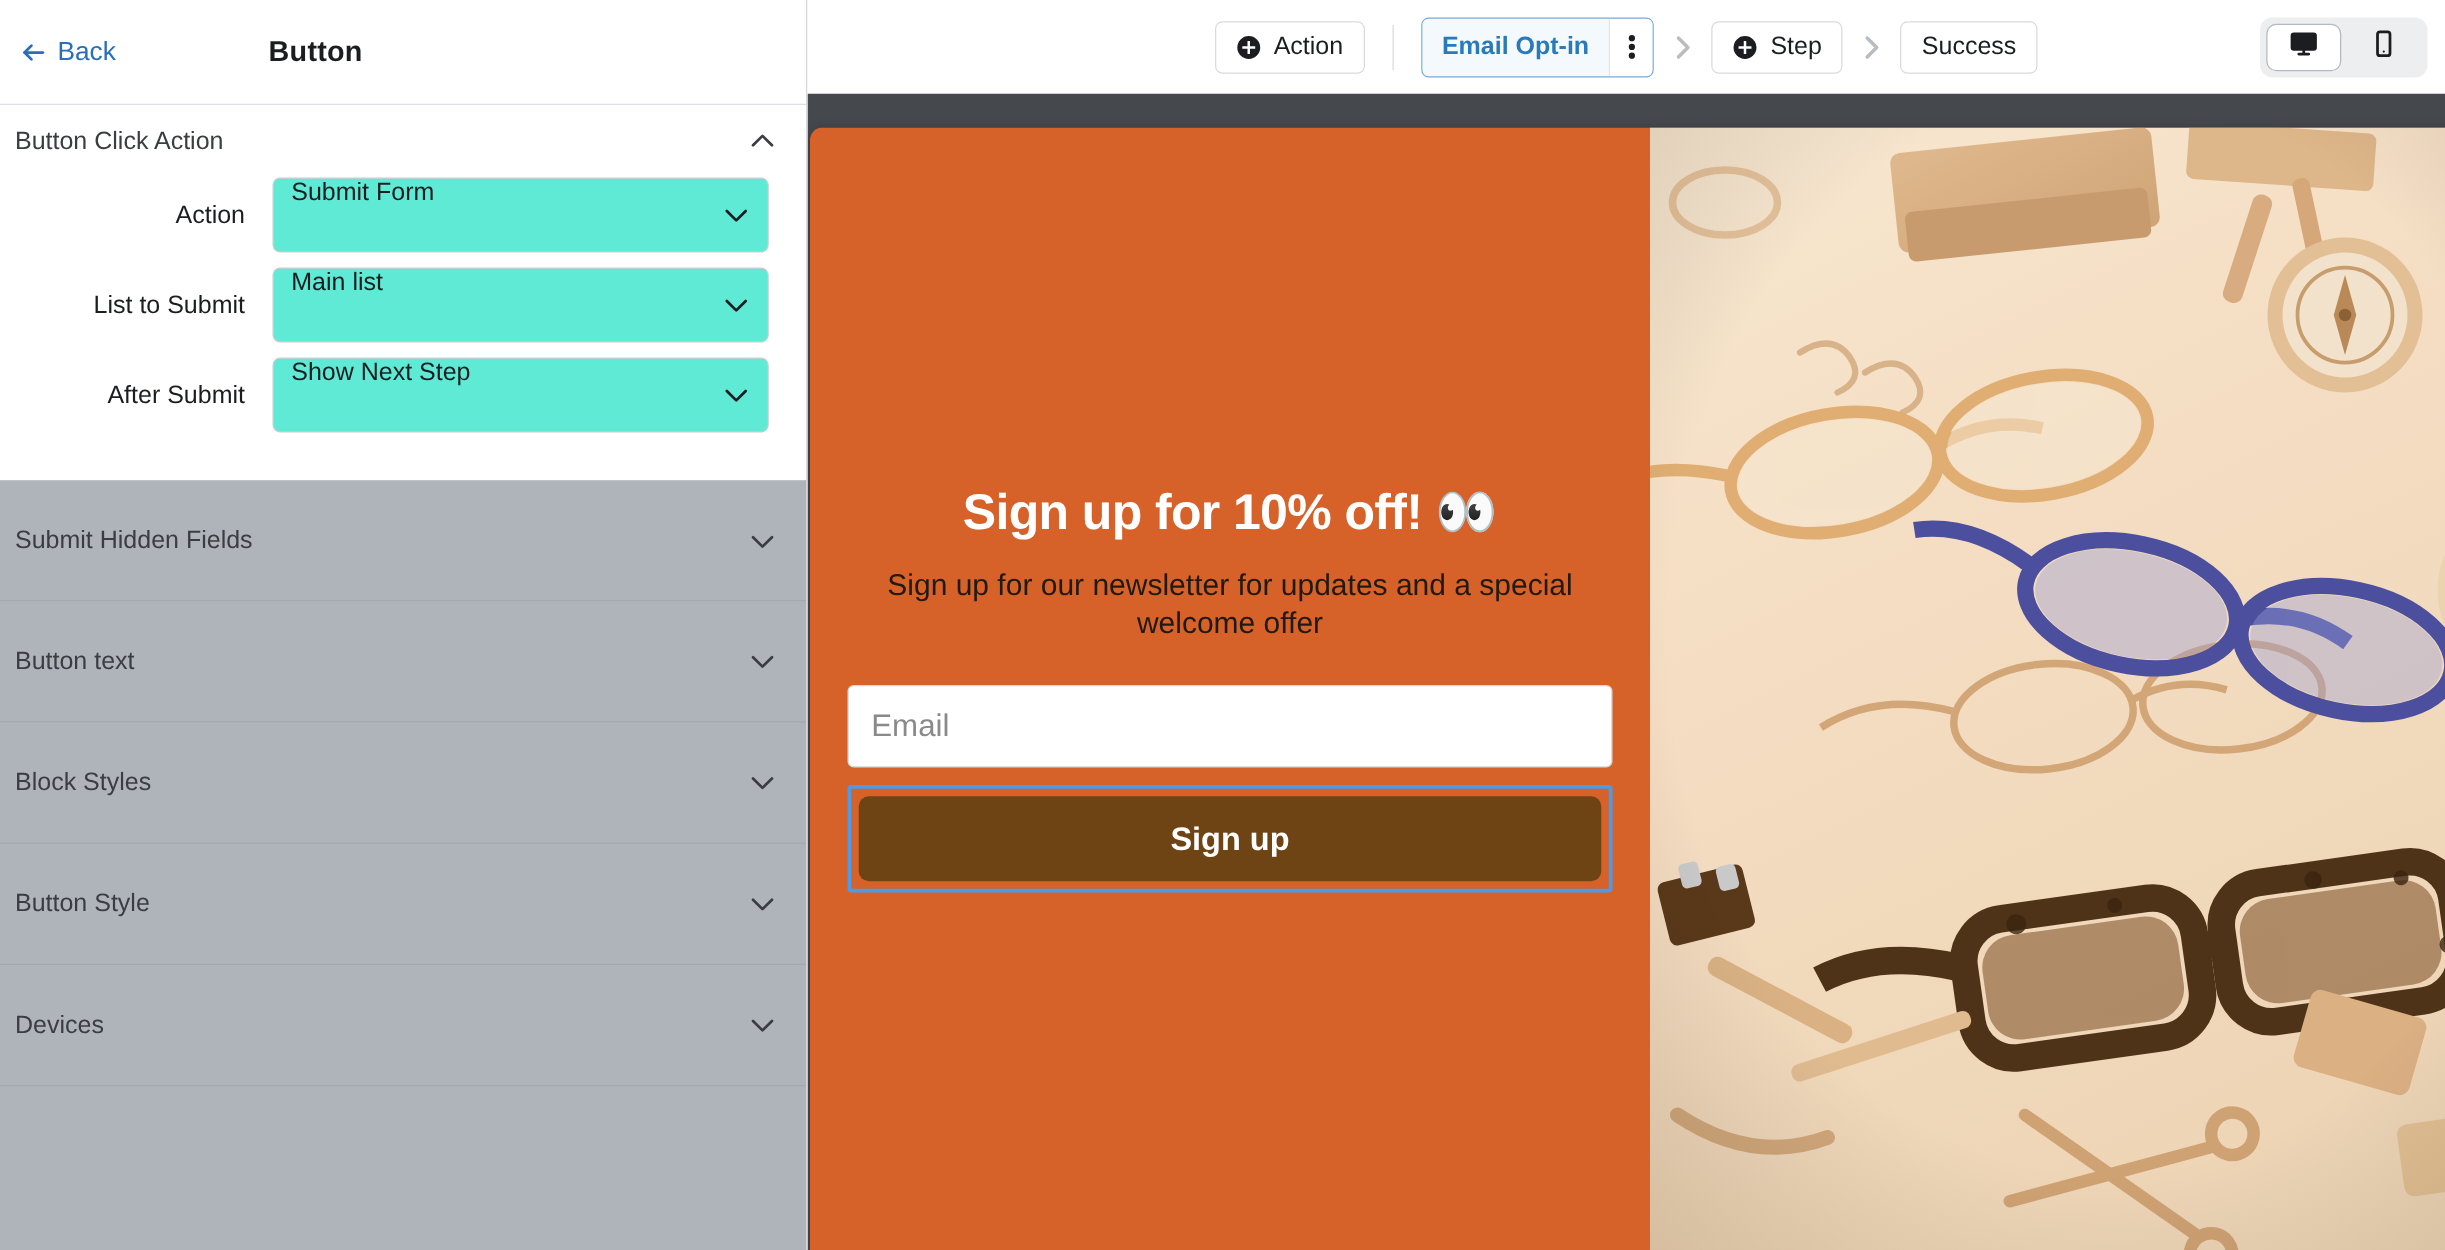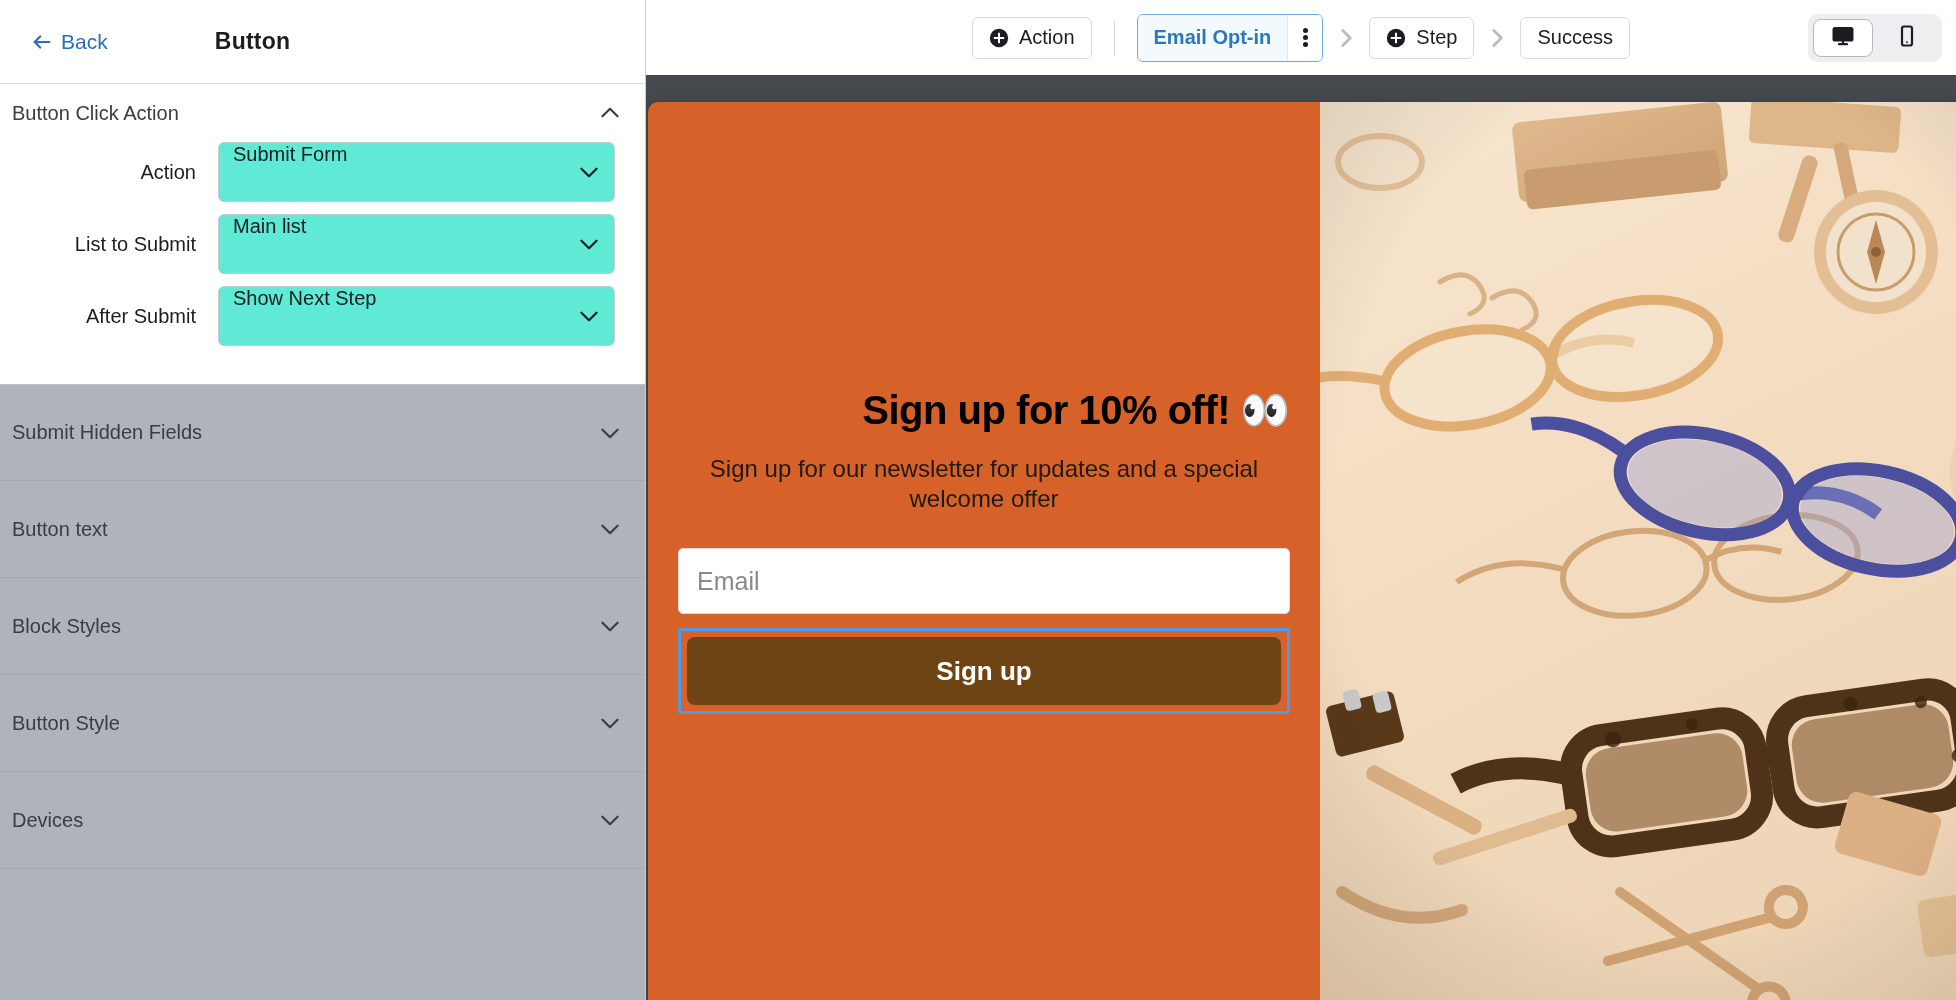--- a/index.html
+++ b/index.html
@@ -35,21 +35,21 @@
   .sb-header {
     position: relative;
     height: 84px;
     border-bottom: 1px solid #dcdfe3;
     display: flex;
     align-items: center;
     box-sizing: border-box;
   }
   .back-link {
     position: absolute;
-    left: 23px;
+    left: 8px;
     display: flex;
     align-items: center;
     gap: 8px;
     color: #2a6ebb;
     font-size: 21px;
     cursor: pointer;
     padding: 6px 8px;
   }
   .back-arrow {
     display: inline-flex;
@@ -276,22 +276,22 @@
     background: #d6622a;
     position: relative;
     flex: 0 0 672px;
     display: flex;
     flex-direction: column;
     justify-content: center;
     padding: 0 30px;
     box-sizing: border-box;
   }
   .pp-head {
-    text-align: right;
-    color: #000000;
+    text-align: center;
+    color: #ffffff;
     font-size: 40px;
     font-weight: bold;
     letter-spacing: -0.5px;
     margin: 0 0 22px 0;
     line-height: 1.1;
   }
   .pp-sub {
     text-align: center;
     color: #211a12;
     font-size: 24px;

